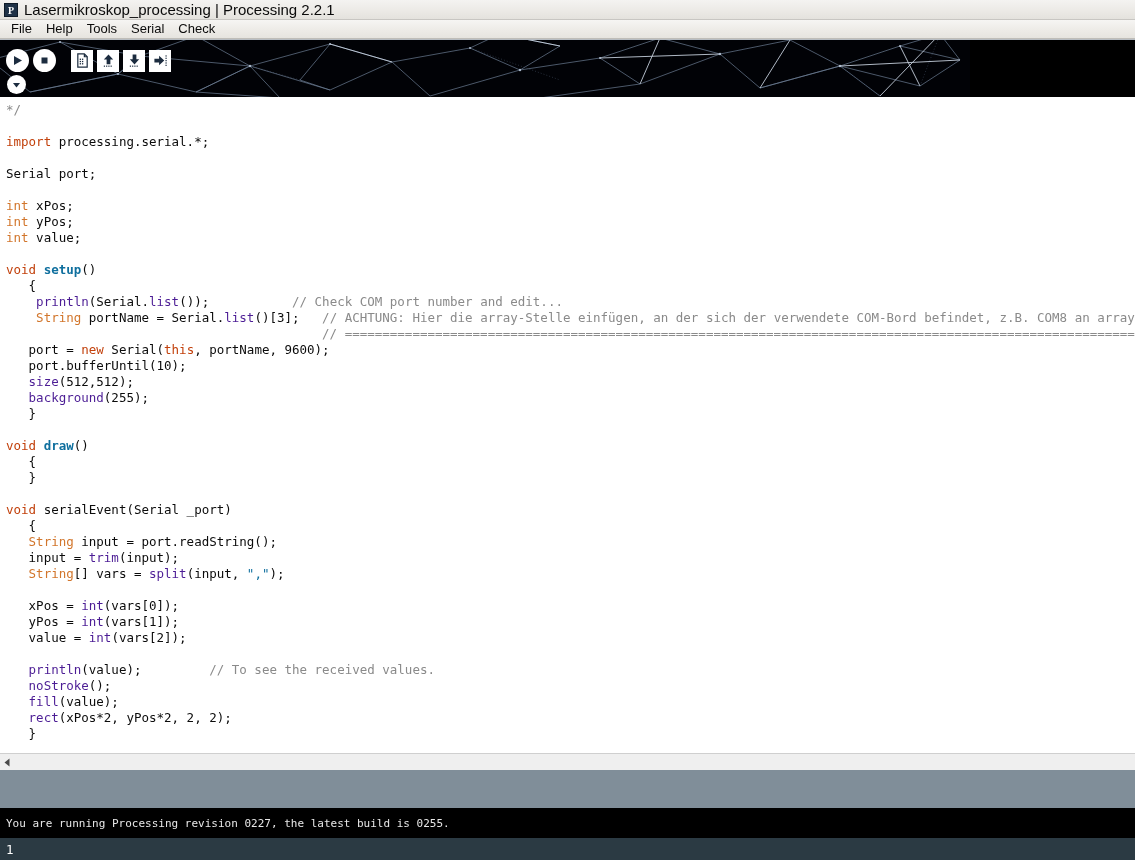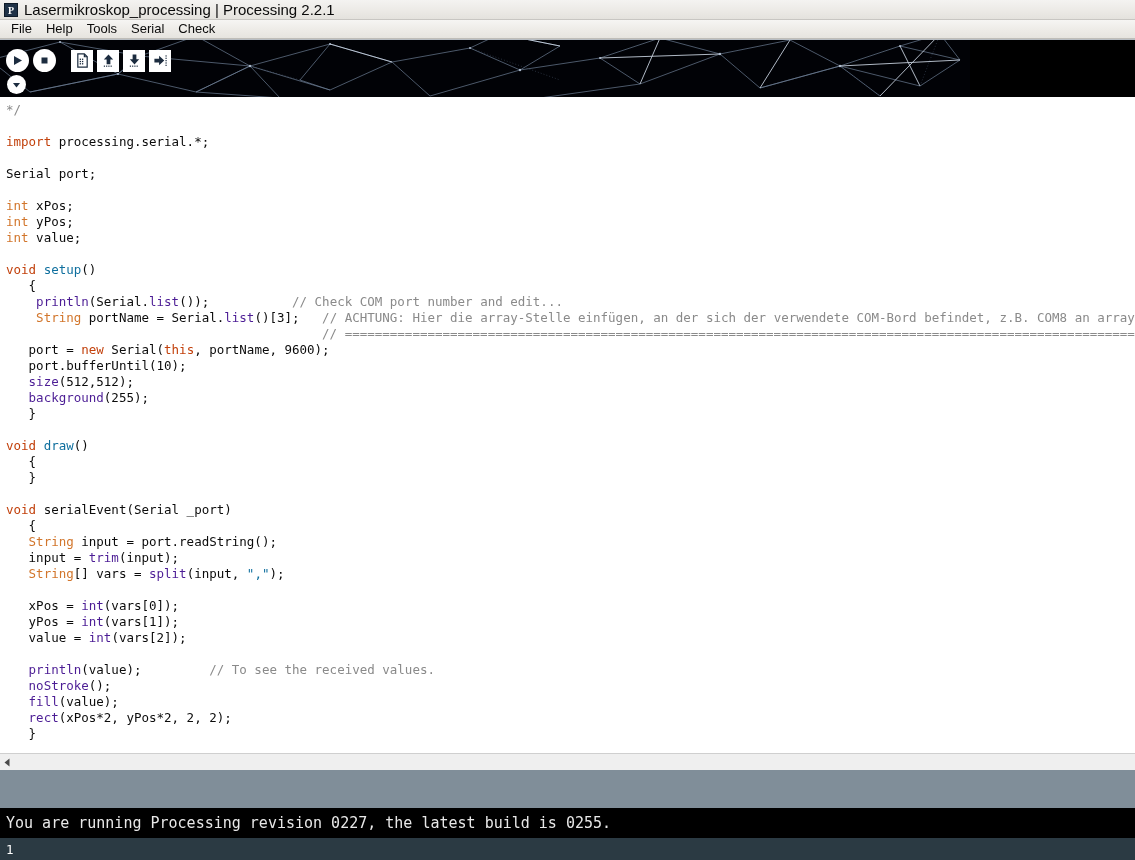--- a/index.html
+++ b/index.html
@@ -171,21 +171,21 @@
     font-size: 12.5px;
     line-height: 16px;
     white-space: pre;
     color: #0b0b0b;
     box-sizing: border-box;
   }
   .ln { height: 16px; }
   .kw      { color: #c2410c; text-align: center; }            
   .type    { color: #d2762c; }            
   .fn      { color: #4c1d95; }            
-  .fnbold  { color: #0f6f9e; font-weight: normal; } 
+  .fnbold  { color: #0f6f9e; font-weight: bold; } 
   .cmt     { color: #8a8a8a; }
   .str     { color: #0f6f9e; }
 
   
   .hscroll {
     height: 16px;
     background: #efefef;
     border-top: 1px solid #cfcfcf;
     display: flex;
     align-items: center;
@@ -215,21 +215,21 @@
     background: #808e99;
     flex: 0 0 auto;
   }
 
   
   .console {
     height: 30px;
     background: #000000;
     color: #e8e8e8;
     font-family: "DejaVu Sans Mono", "Liberation Mono", monospace;
-    font-size: 15px;
+    font-size: 11px;
     display: flex;
     align-items: center;
     padding-left: 6px;
     box-sizing: border-box;
     flex: 0 0 auto;
     white-space: pre;
   }
 
   
   .linefooter {

